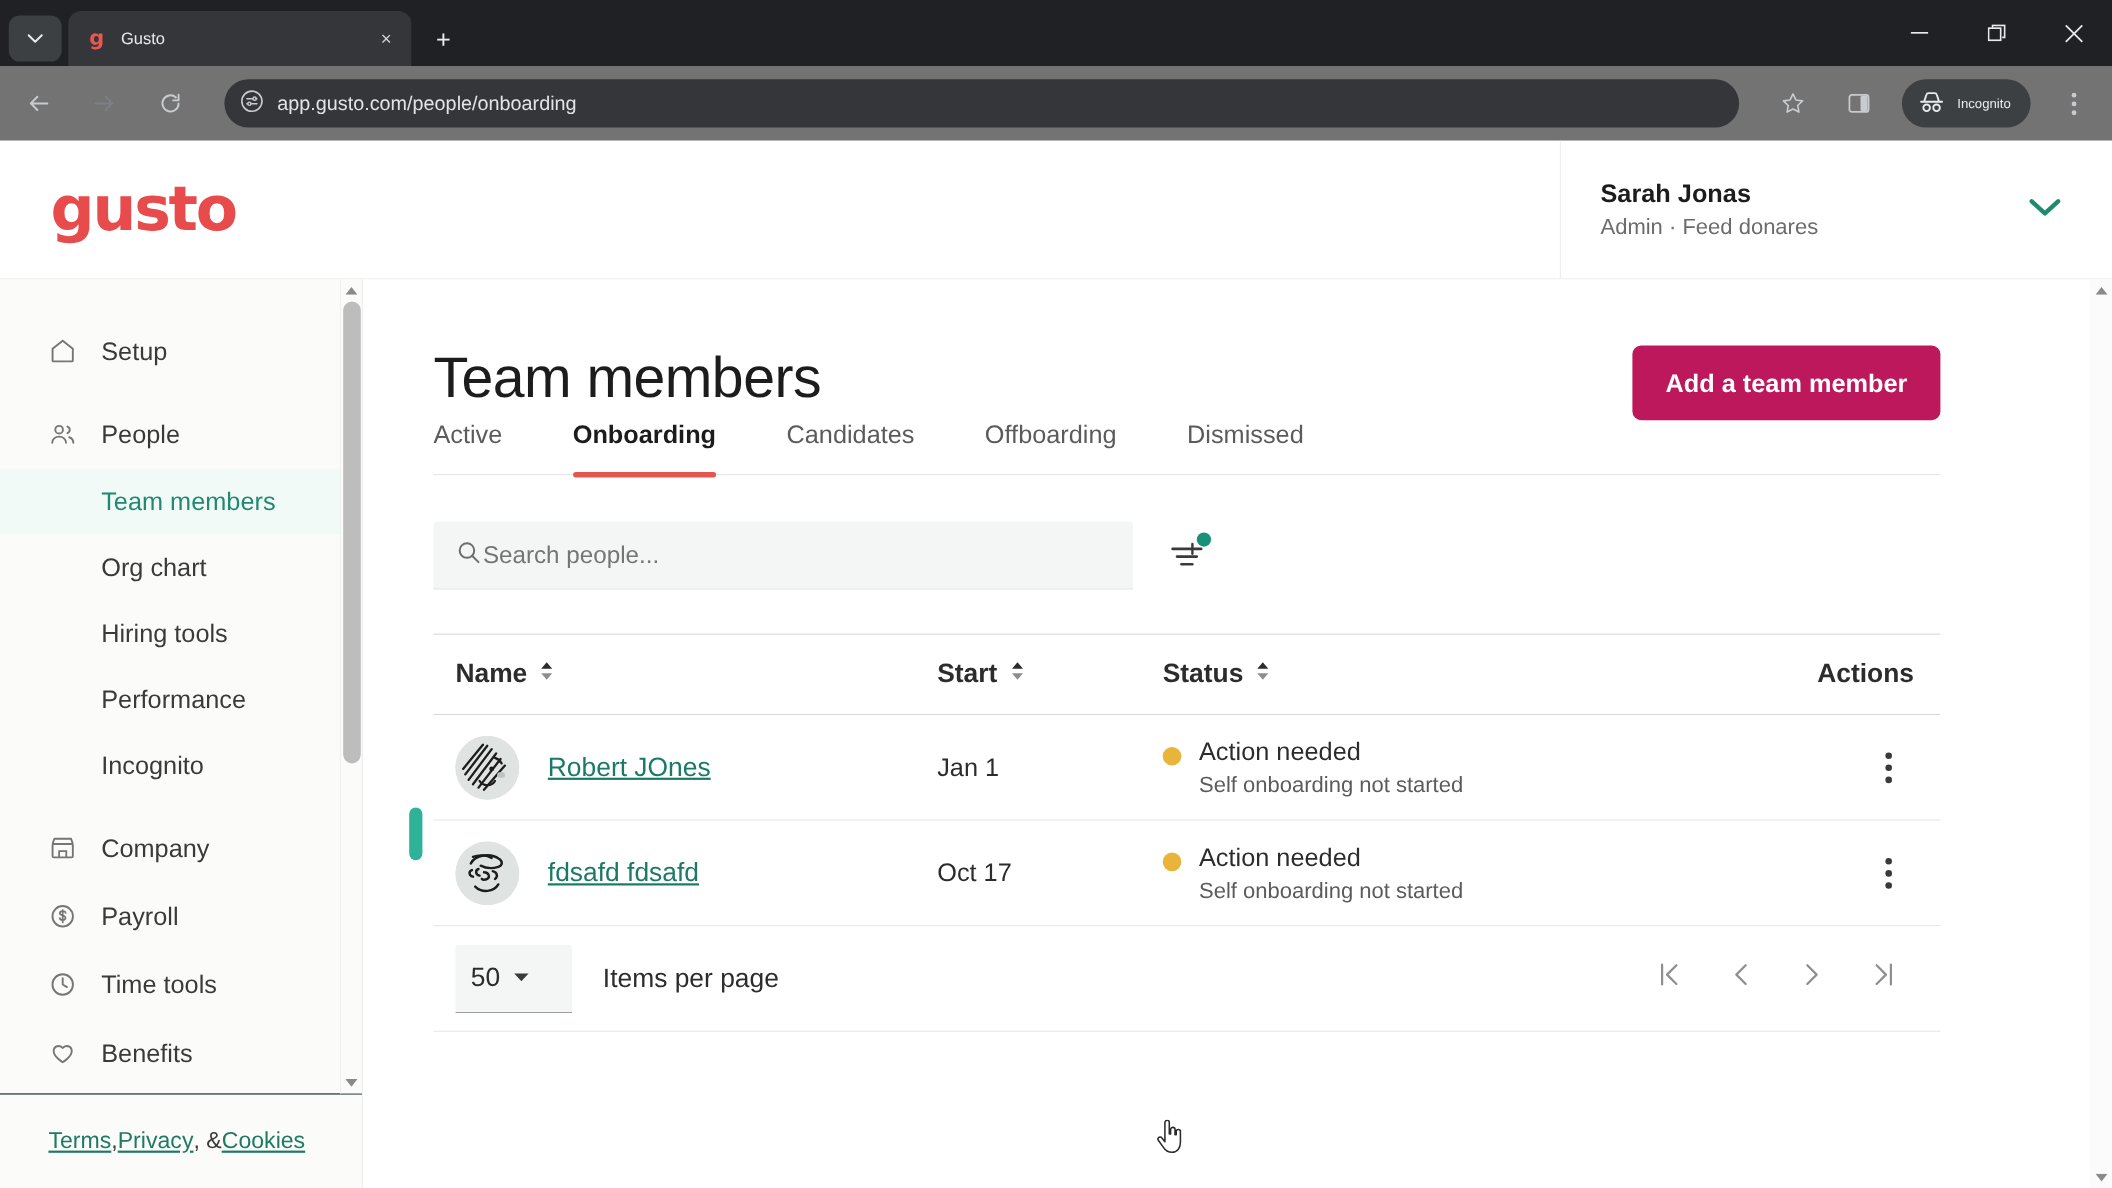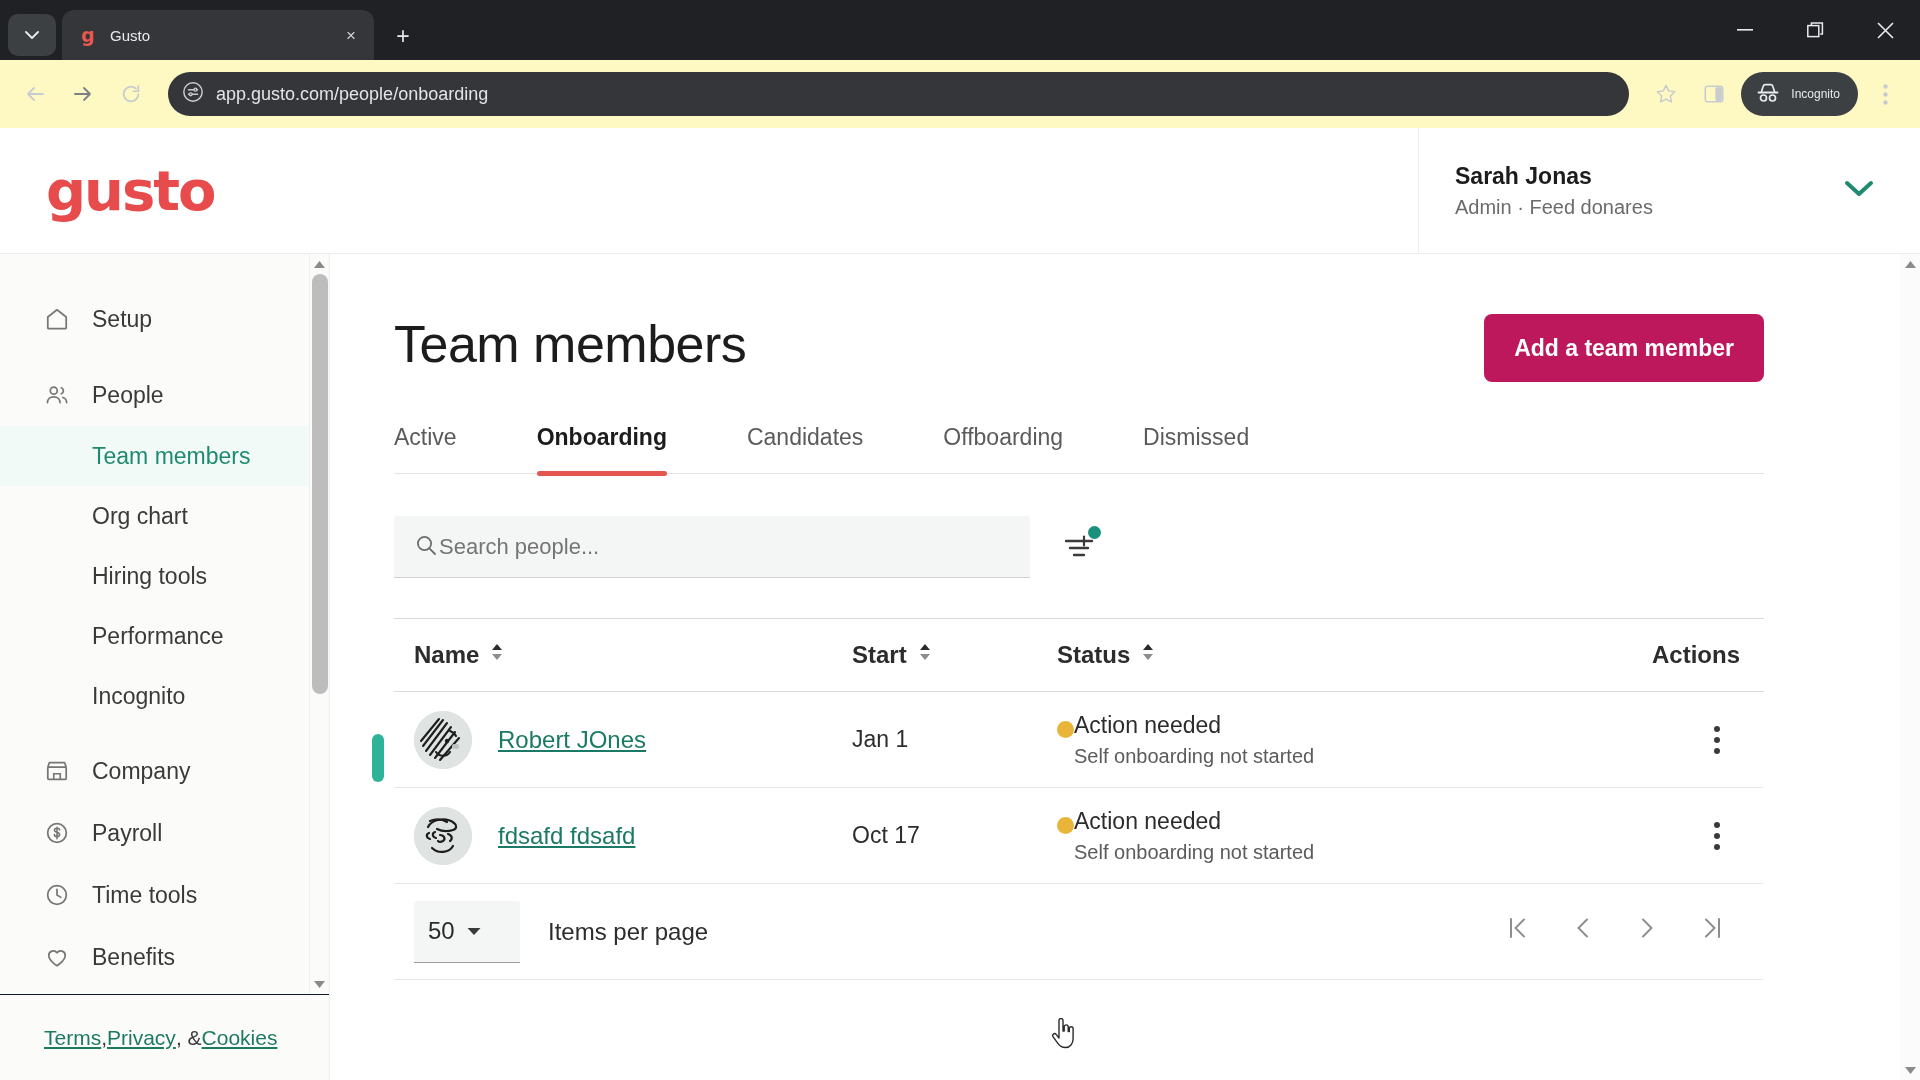--- a/index.html
+++ b/index.html
@@ -44,22 +44,22 @@
   }
   .newtab {
     width: 38px; height: 38px; margin: 0 0 5px 10px; border-radius: 50%;
     display: flex; align-items: center; justify-content: center;
     color: #e8eaed; font-size: 23px; flex: none;
   }
   .wincontrols { position: absolute; right: 0; top: 0; height: 60px; display: flex; }
   .wc { width: 70px; height: 60px; display:flex; align-items:center; justify-content:center; color:#e8eaed; }
 
   .toolbar {
-    height: 68px; background: #fef9c3; display: flex; align-items: center;
-    padding: 0 14px; gap: 6px;
+    height: 68px; background: #737373; display: flex; align-items: center;
+    padding: 0 14px; gap: 18px;
   }
   .tb-btn {
     width: 42px; height: 42px; border-radius: 50%; flex: none;
     display: flex; align-items: center; justify-content: center; color: #c8cbcf;
   }
   .tb-btn.dim { color: #7d8085; }
   .omnibox {
     flex: 1; height: 44px; background: #35363a; border-radius: 22px;
     display: flex; align-items: center; padding: 0 14px; margin: 0 10px; gap: 12px;
     min-width: 0;
@@ -131,21 +131,21 @@
   .main-inner { padding: 60px 0 0 64px; max-width: 1400px; }
 
   .title-row { display: flex; align-items: flex-start; width: 1370px; }
   .page-title { font-size: 52px; color: #1c1c1c; font-weight: 400; letter-spacing:-0.5px; }
   .add-btn {
     margin-left: auto; background: #be185d; color: #fff; border: none;
     border-radius: 8px; padding: 0 30px; height: 68px; font-size: 23px;
     font-weight: 700; font-family: "Liberation Sans", sans-serif; cursor: pointer;
   }
 
-  .tabs { display: flex; gap: 80px; margin-top: 42px; width: 1370px;
+  .tabs { display: flex; gap: 64px; width: 1370px;
           border-bottom: 1px solid #e3e5e4; }
   .tabitem {
     font-size: 23px; color: #5b5b5b; padding-bottom: 22px; position: relative; cursor: pointer;
   }
   .tabitem.active { color: #1c1c1c; font-weight: 600; }
   .tabitem.active::after {
     content:""; position:absolute; left:0; right:0; bottom:-3px; height:5px;
     background:#e4574f; border-radius: 3px;
   }
 
@@ -170,21 +170,21 @@
   .col-name { width: 458px; padding-left: 20px; }
   .col-start { width: 205px; }
   .col-status { flex: 1; }
   .col-actions { width: 185px; text-align: right; justify-content: flex-end; padding-right: 24px; }
 
   .trow { display: flex; align-items: center; height: 96px; border-bottom: 1px solid #e6e8e7; }
   .cell { display: flex; align-items: center; }
   .avatar { width: 58px; height: 58px; border-radius: 50%; background: #d8dedd; flex:none; overflow:hidden; }
   .person-link { color: #1b7a66; font-size: 24px; text-decoration: underline; margin-left: 26px; cursor: pointer; }
   .start-txt { font-size: 23px; color: #2c2c2c; }
-  .status-wrap { display: flex; gap: 0; }
+  .status-wrap { display: flex; gap: 16px; }
   .dot { width: 17px; height: 17px; border-radius: 50%; background: #e8b53a; flex:none; margin-top: 9px; }
   .status-main { font-size: 23px; color: #2c2c2c; }
   .status-sub { font-size: 20px; color: #5b5b5b; margin-top: 6px; }
   .kebab { width: 46px; height: 46px; display:flex; flex-direction:column; align-items:center; justify-content:center; gap:5px; cursor:pointer; }
   .kebab i { width: 6px; height: 6px; border-radius: 50%; background: #3a3a3a; display:block; }
 
   .tfoot { display:flex; align-items:center; height: 96px; border-bottom: 1px solid #e6e8e7; }
   .ipp-select {
     width: 106px; height: 62px; background: #f4f5f5; border-bottom: 1px solid #9b9e9d;
     display: flex; align-items: center; padding: 0 14px; gap: 12px; border-radius:3px 3px 0 0; cursor:pointer;

